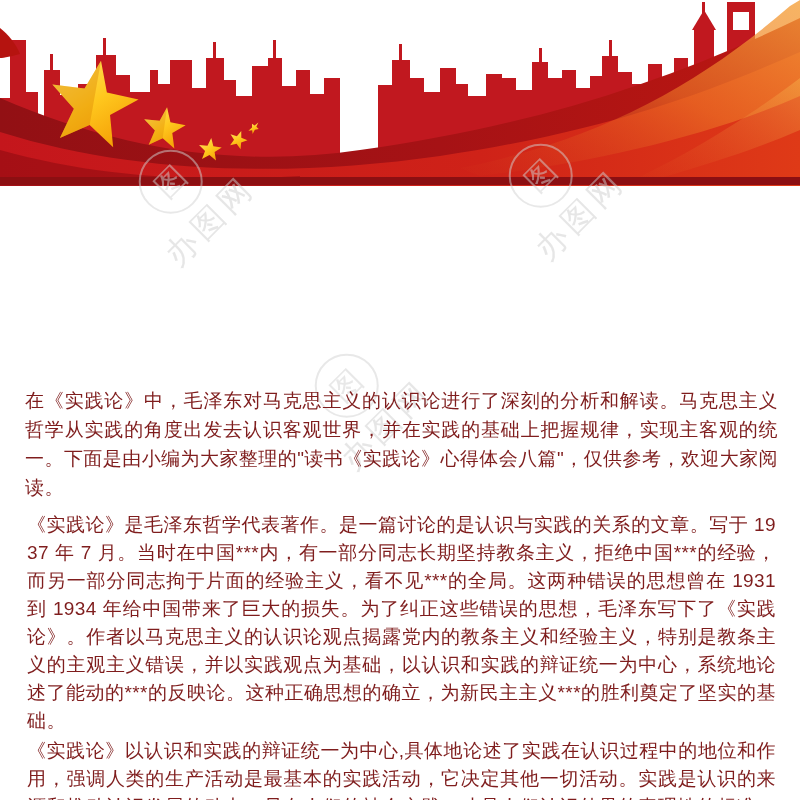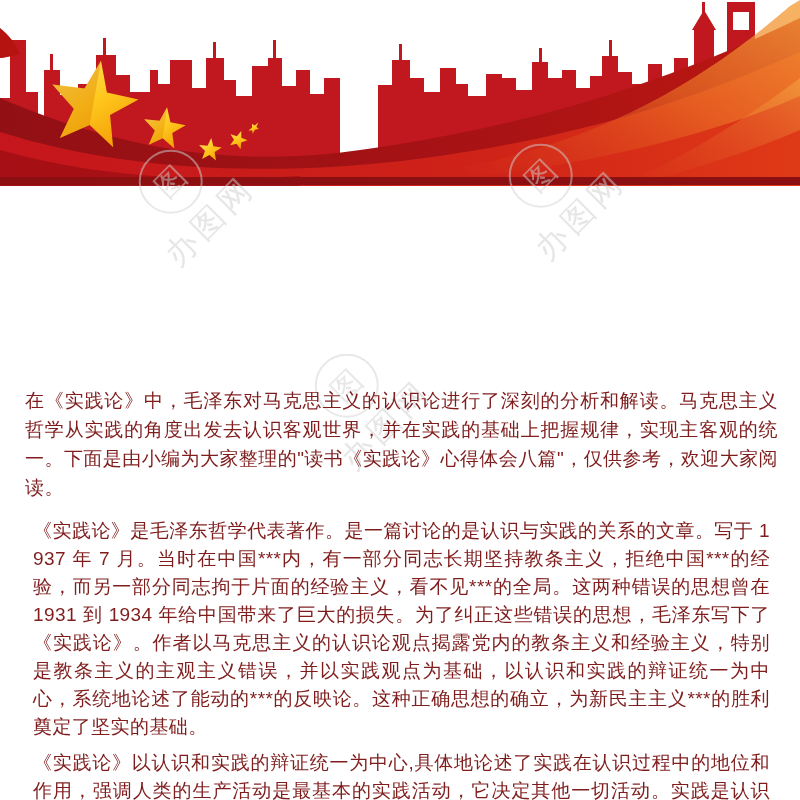--- a/index.html
+++ b/index.html
@@ -29,21 +29,21 @@
   
   .article-text {
     position: absolute; left: 25px; width: 753px;
     color: #7f1d1d; font-size: 19px; line-height: 28px;
     text-align: justify; text-justify: inter-ideograph;
     word-break: break-all; letter-spacing: 0.4px;
   }
   .intro { top: 386px; line-height: 29px; }
   .section { top: 509px; }
   .section-heading { font-weight: normal; font-size: 19px; line-height: 28px; }
-  .section p { margin: 8px; }
+  .section p { margin: 2px; }
 </style>
 </head>
 <body>
 
 <div id="page">
 
   <div class="banner">
     <svg width="800" height="186" viewBox="0 0 800 186" xmlns="http://www.w3.org/2000/svg">
       <defs>
         <linearGradient id="gRib1" x1="0" y1="0" x2="1" y2="0">

